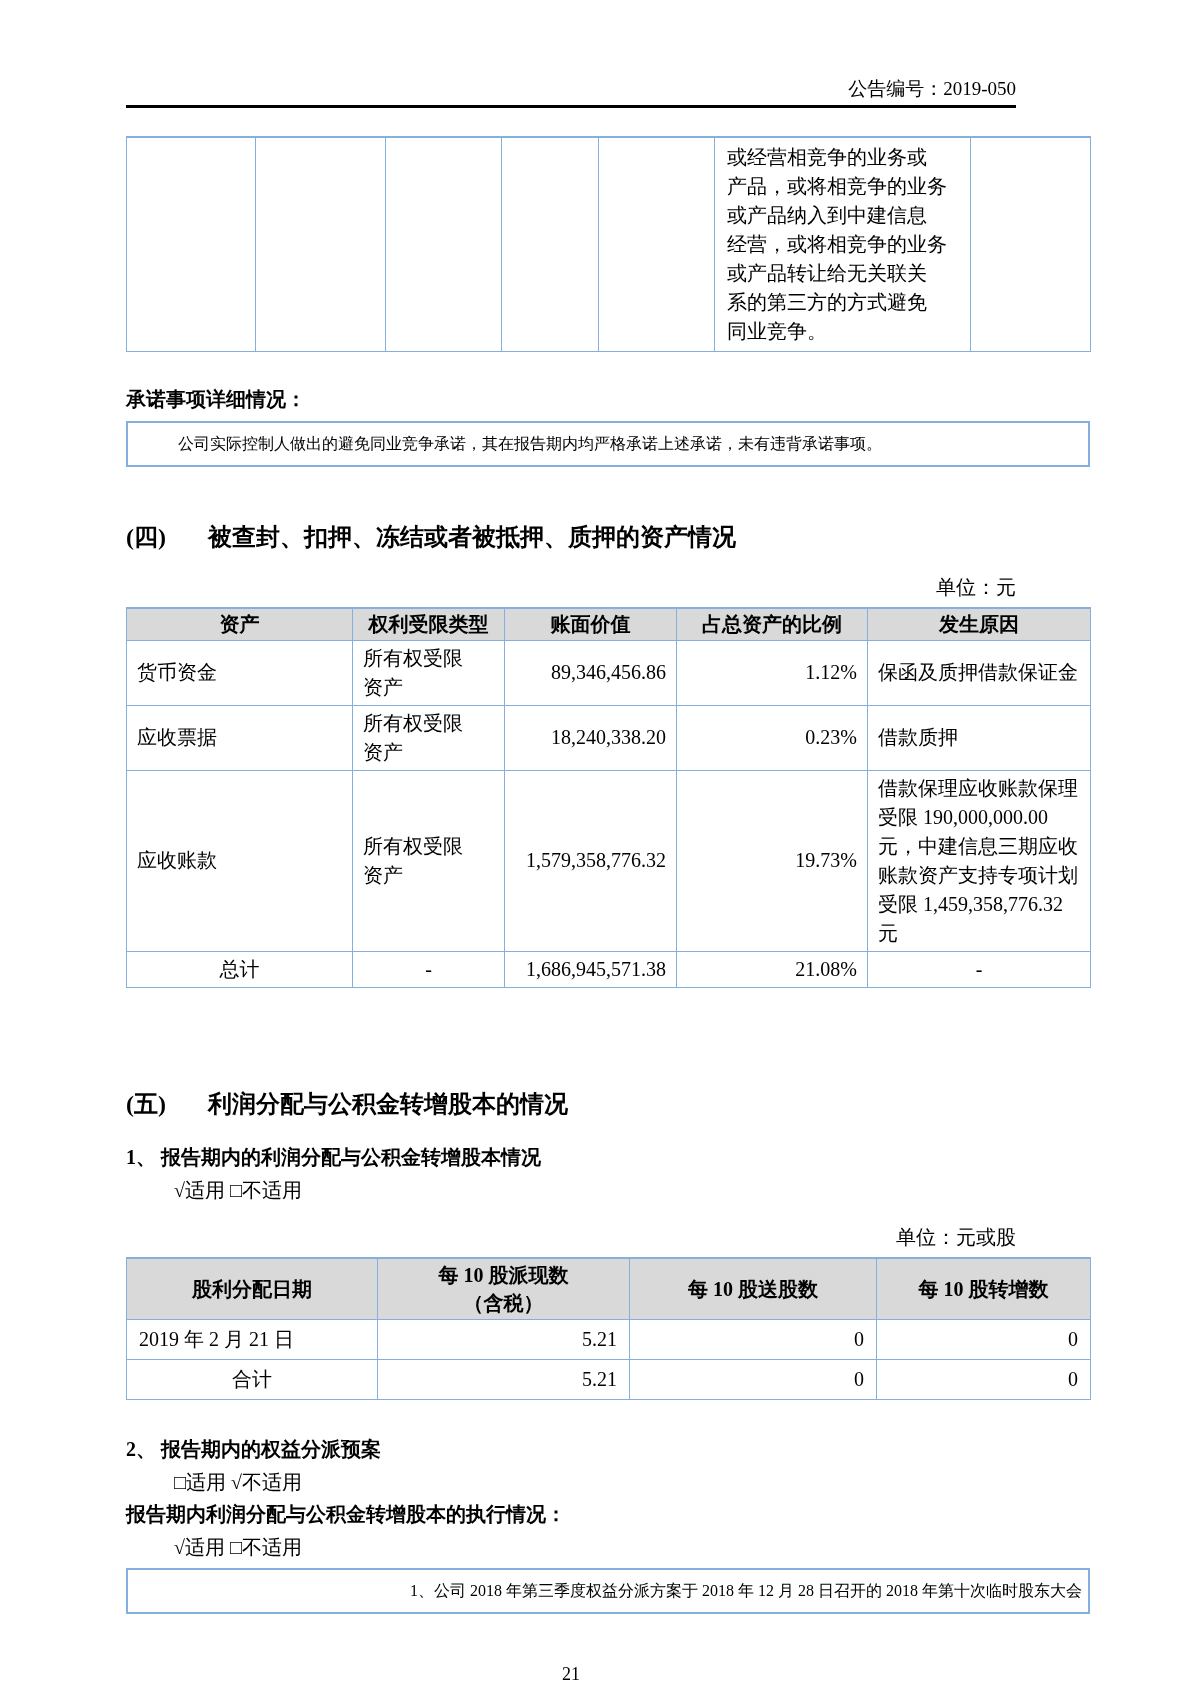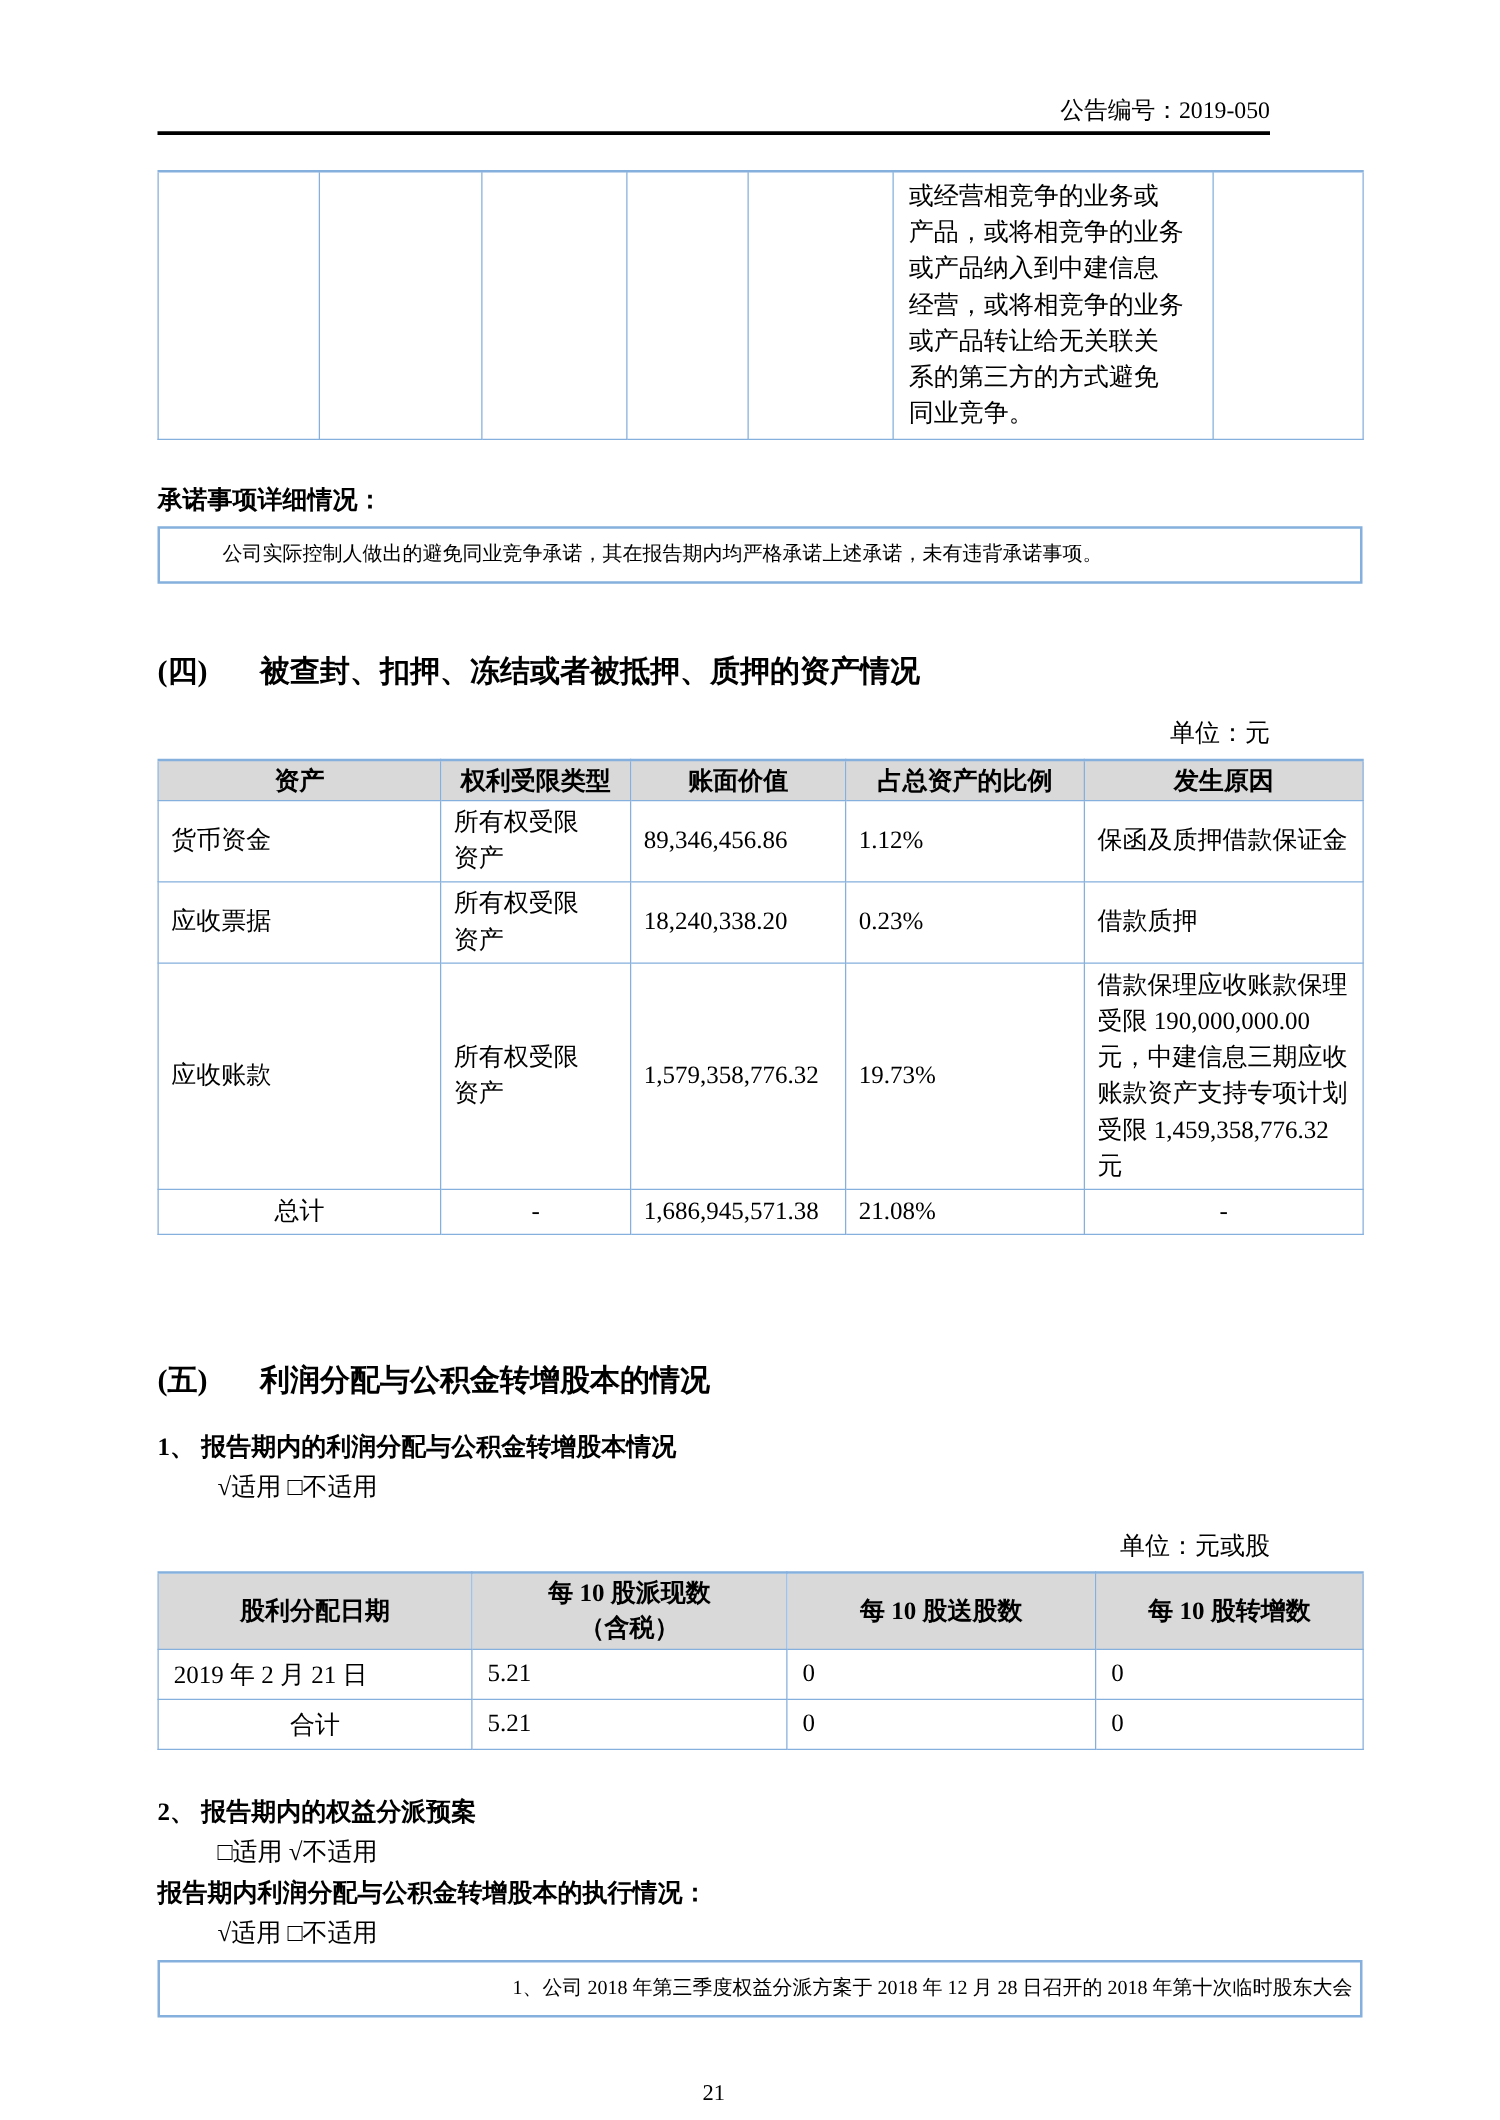--- a/index.html
+++ b/index.html
@@ -96,21 +96,21 @@
     vertical-align: middle;
     line-height: 29px;
     padding: 3px 10px;
   }
   table.asset tr.r-money td { height: 60px; }
   table.asset tr.r-notes td { height: 62px; }
   table.asset tr.r-recv td  { height: 174px; }
   table.asset tr.r-total td { height: 30px; }
   td.al { text-align: left; }
   td.ac { text-align: center; }
-  td.ar { }
+  td.ar { text-align: right; }
 
   
   .sec5 { margin-top: 100px; }
   .sub-heading {
     margin-top: 24px;
     font-size: 20px;
     font-weight: bold;
   }
   .check-line {
     margin-top: 6px;

